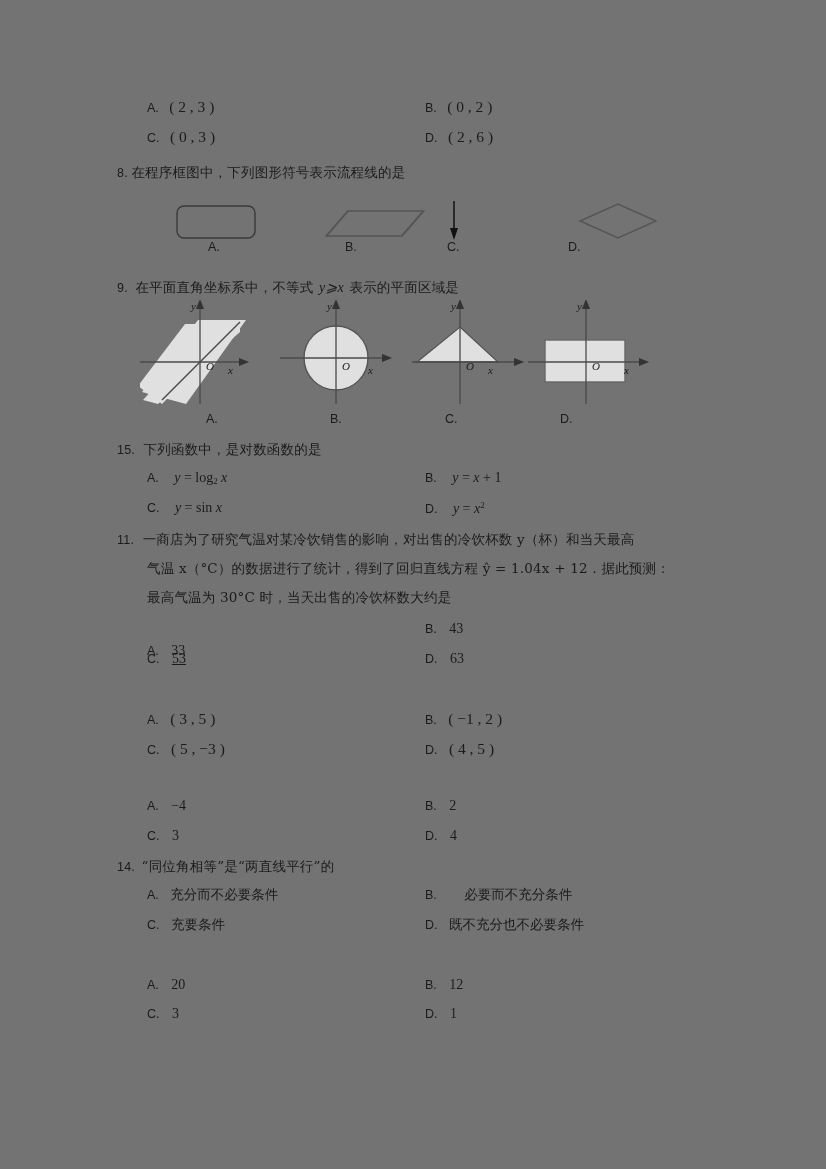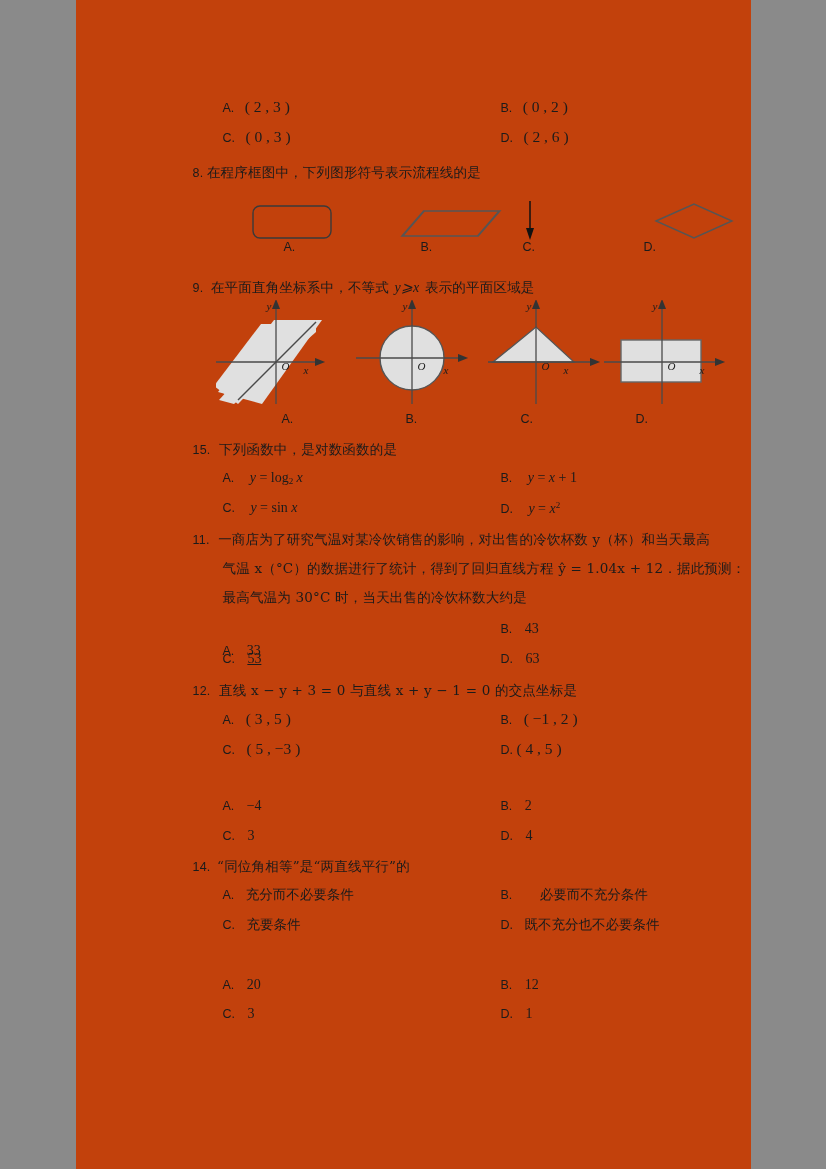--- a/index.html
+++ b/index.html
@@ -3,23 +3,23 @@
 <meta charset="utf-8">
 <title>Math Exam Page</title>
 <style>
   html, body {
     margin: 0;
     padding: 0;
     background: #8a8a8a;
   }
   .page {
     position: relative;
-    width: 675px;
+    width: 826px;
     height: 1169px;
-    background: #c2410c;
+    background: #737373;
     margin: 0 auto;
     overflow: hidden;
     font-family: "Liberation Serif", "DejaVu Serif", serif;
     color: #1b1b1b;
   }
 
   
   .qline {
     position: absolute;
     font-size: 13.5px;
@@ -252,39 +252,35 @@
   </div>
   <div class="opt" style="left:147px; top:651px;">
     <span class="optlbl">C.</span>
     <span class="mthn" style="margin-left:9px;text-decoration:underline;">53</span>
   </div>
   <div class="opt" style="left:425px; top:651px;">
     <span class="optlbl">D.</span>
     <span class="mthn" style="margin-left:9px;">63</span>
   </div>
 
-  <div class="qline" style="left:117px; top:681px;">
-    <span class="qnum">12.</span>
-    <span class="cn" style="margin-left:5px;">直线 x − y + 3 = 0 与直线 x + y − 1 = 0 的交点坐标是</span>
-  </div>
   <div class="opt" style="left:147px; top:710px;">
     <span class="optlbl">A.</span>
     <span class="paren" style="margin-left:8px;">( 3 , 5 )</span>
   </div>
   <div class="opt" style="left:425px; top:710px;">
     <span class="optlbl">B.</span>
     <span class="paren" style="margin-left:8px;">( −1 , 2 )</span>
   </div>
   <div class="opt" style="left:147px; top:740px;">
     <span class="optlbl">C.</span>
     <span class="paren" style="margin-left:8px;">( 5 , −3 )</span>
   </div>
   <div class="opt" style="left:425px; top:740px;">
     <span class="optlbl">D.</span>
-    <span class="paren" style="">( 4 , 5 )</span>
+    <span class="paren" style="margin-left:8px;">( 4 , 5 )</span>
   </div>
 
   <div class="opt" style="left:147px; top:798px;">
     <span class="optlbl">A.</span>
     <span class="mthn" style="margin-left:9px;">−4</span>
   </div>
   <div class="opt" style="left:425px; top:798px;">
     <span class="optlbl">B.</span>
     <span class="mthn" style="margin-left:9px;">2</span>
   </div>

